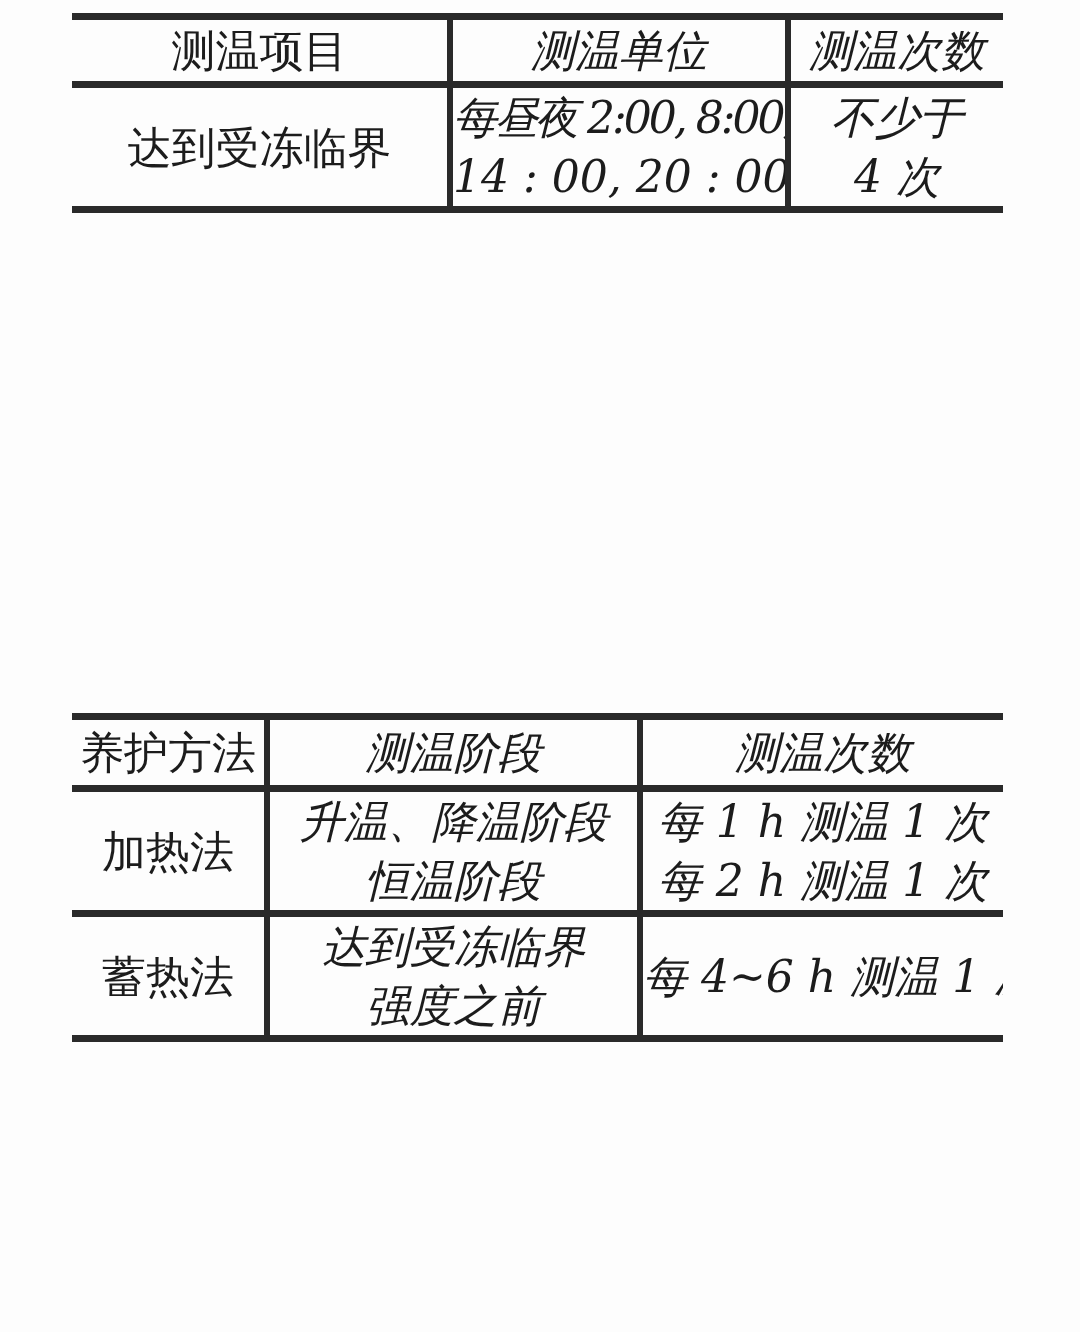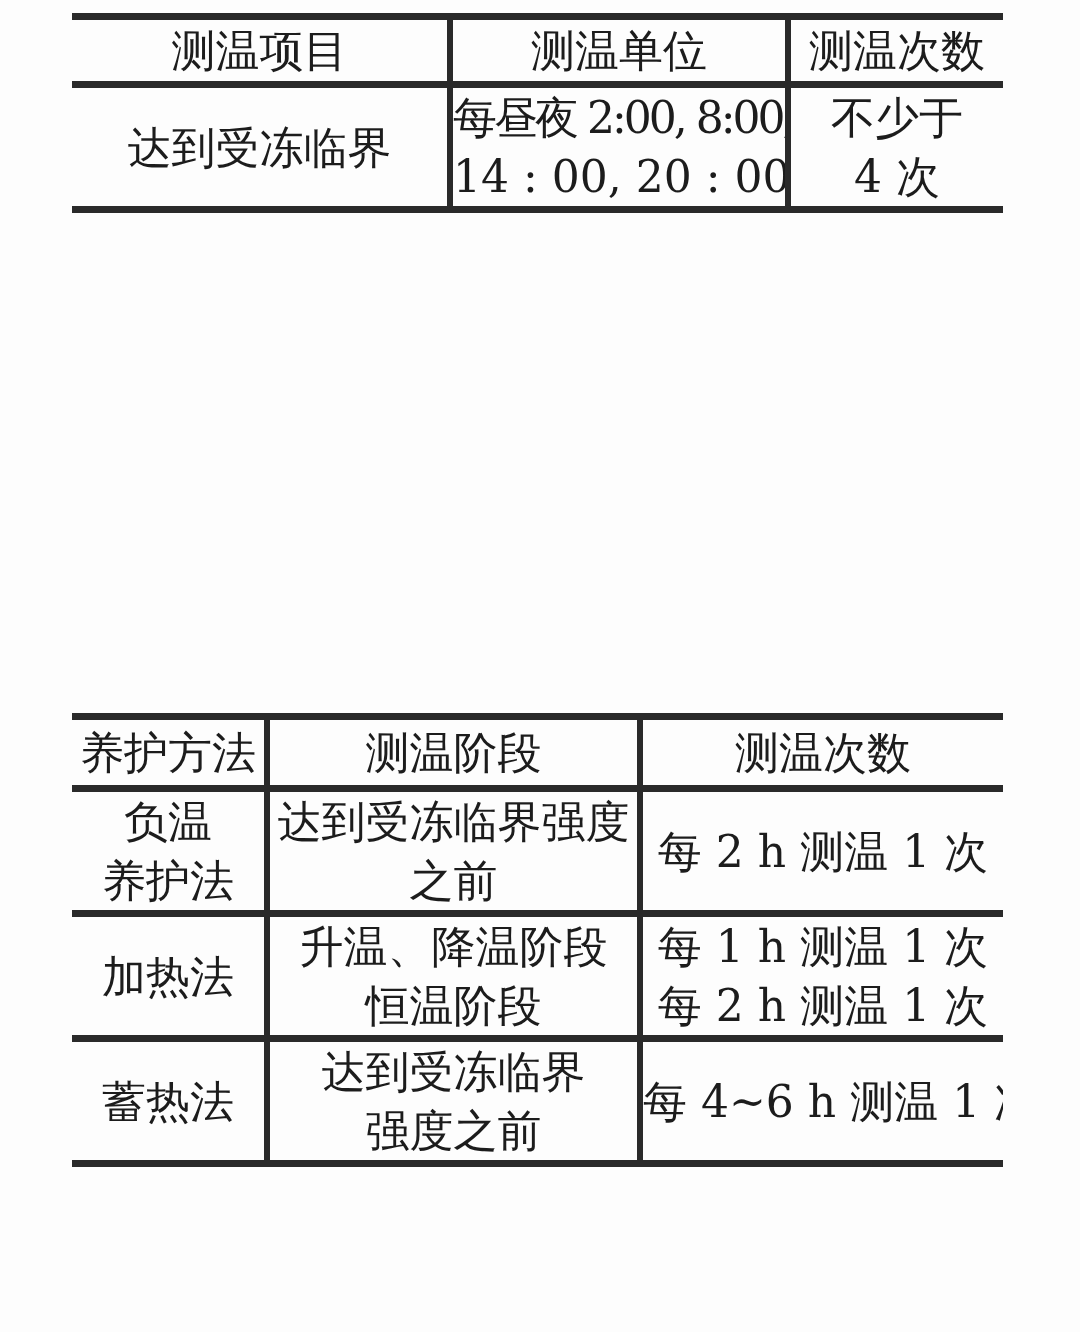--- a/index.html
+++ b/index.html
@@ -28,21 +28,21 @@
     border-bottom:7px solid var(--border);
   }
   .tbl tr{border-top:7px solid var(--border);}
   .tbl thead tr{border-top:none;}
   .tbl th,.tbl td{
     padding:0;
     font-weight:normal;
     vertical-align:middle;
     overflow:hidden;
   }
-  .tbl th + th, .tbl td + td{border-left:6px solid var(--border);}
+  .tbl th + th, .tbl td + td{border-left:6px solid var(--border);font-style:italic;}
   .ln{line-height:59px;white-space:nowrap;}
   .tight{letter-spacing:-3px;}
   .t1{left:72px;top:13px;width:931px;}
   .t1 thead tr{height:68px;}
   .t1 tbody tr{height:115px;}
   .t2{left:72px;top:713px;width:931px;}
   .t2 thead tr{height:72px;}
   .t2 tbody tr{height:114px;}
   .caption{
     position:absolute;left:0;width:1080px;
@@ -113,33 +113,20 @@
           <div class="ln">测温阶段</div>
         </th>
         <th>
           <div class="ln">测温次数</div>
         </th>
       </tr>
     </thead>
     <tbody>
       <tr>
         <td>
-          <div class="ln">负温</div>
-          <div class="ln">养护法</div>
-        </td>
-        <td>
-          <div class="ln">达到受冻临界强度</div>
-          <div class="ln">之前</div>
-        </td>
-        <td>
-          <div class="ln">每 2 h 测温 1 次</div>
-        </td>
-      </tr>
-      <tr>
-        <td>
           <div class="ln">加热法</div>
         </td>
         <td>
           <div class="ln">升温、降温阶段</div>
           <div class="ln">恒温阶段</div>
         </td>
         <td>
           <div class="ln">每 1 h 测温 1 次</div>
           <div class="ln">每 2 h 测温 1 次</div>
         </td>

